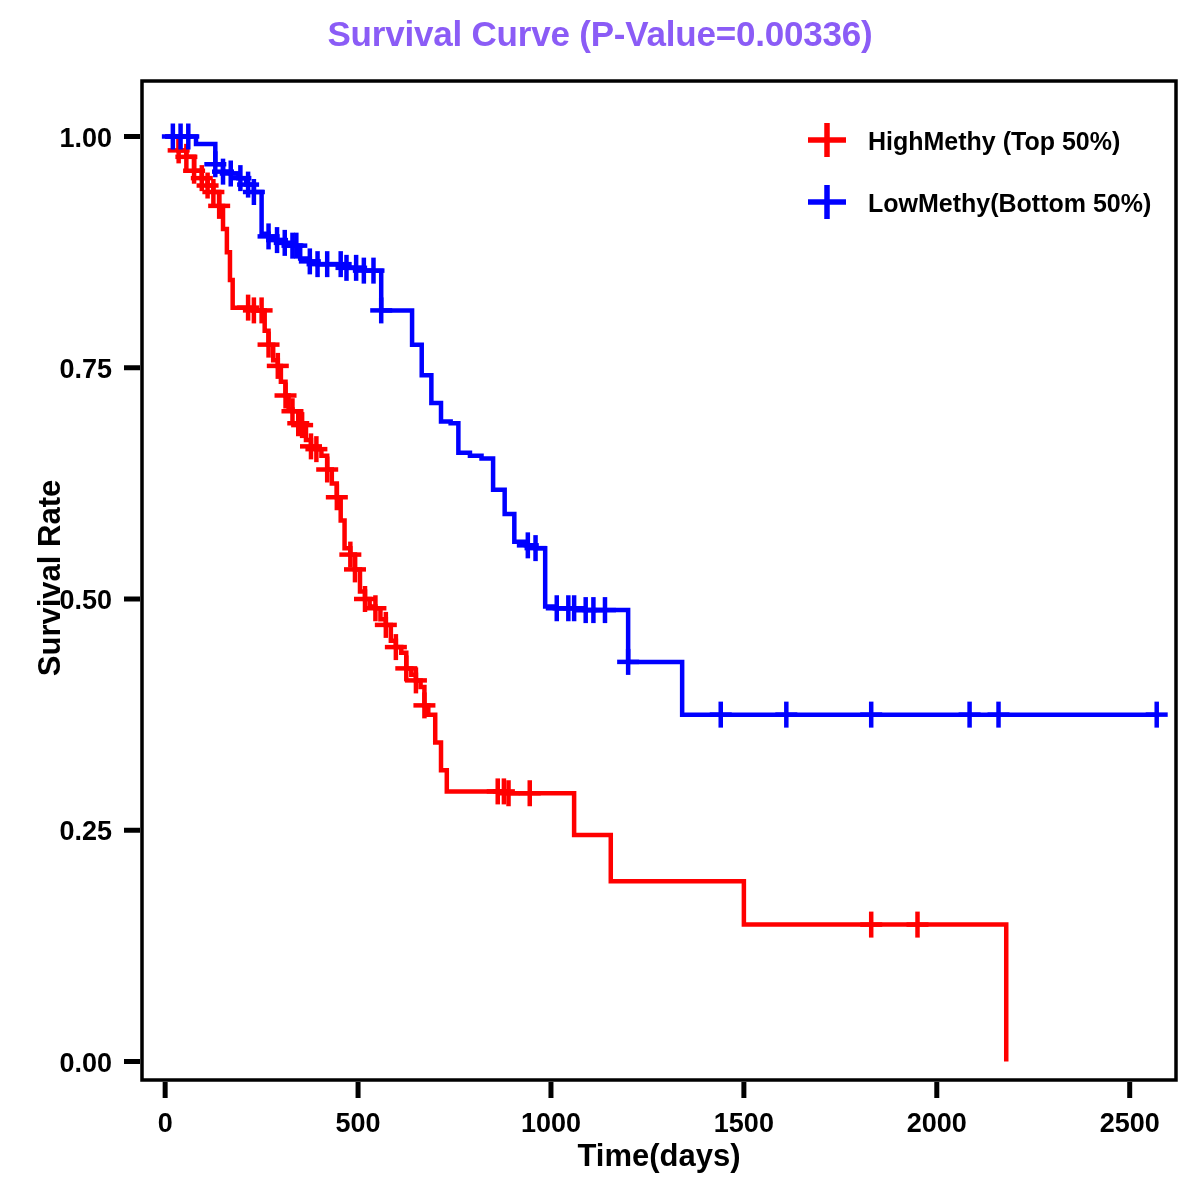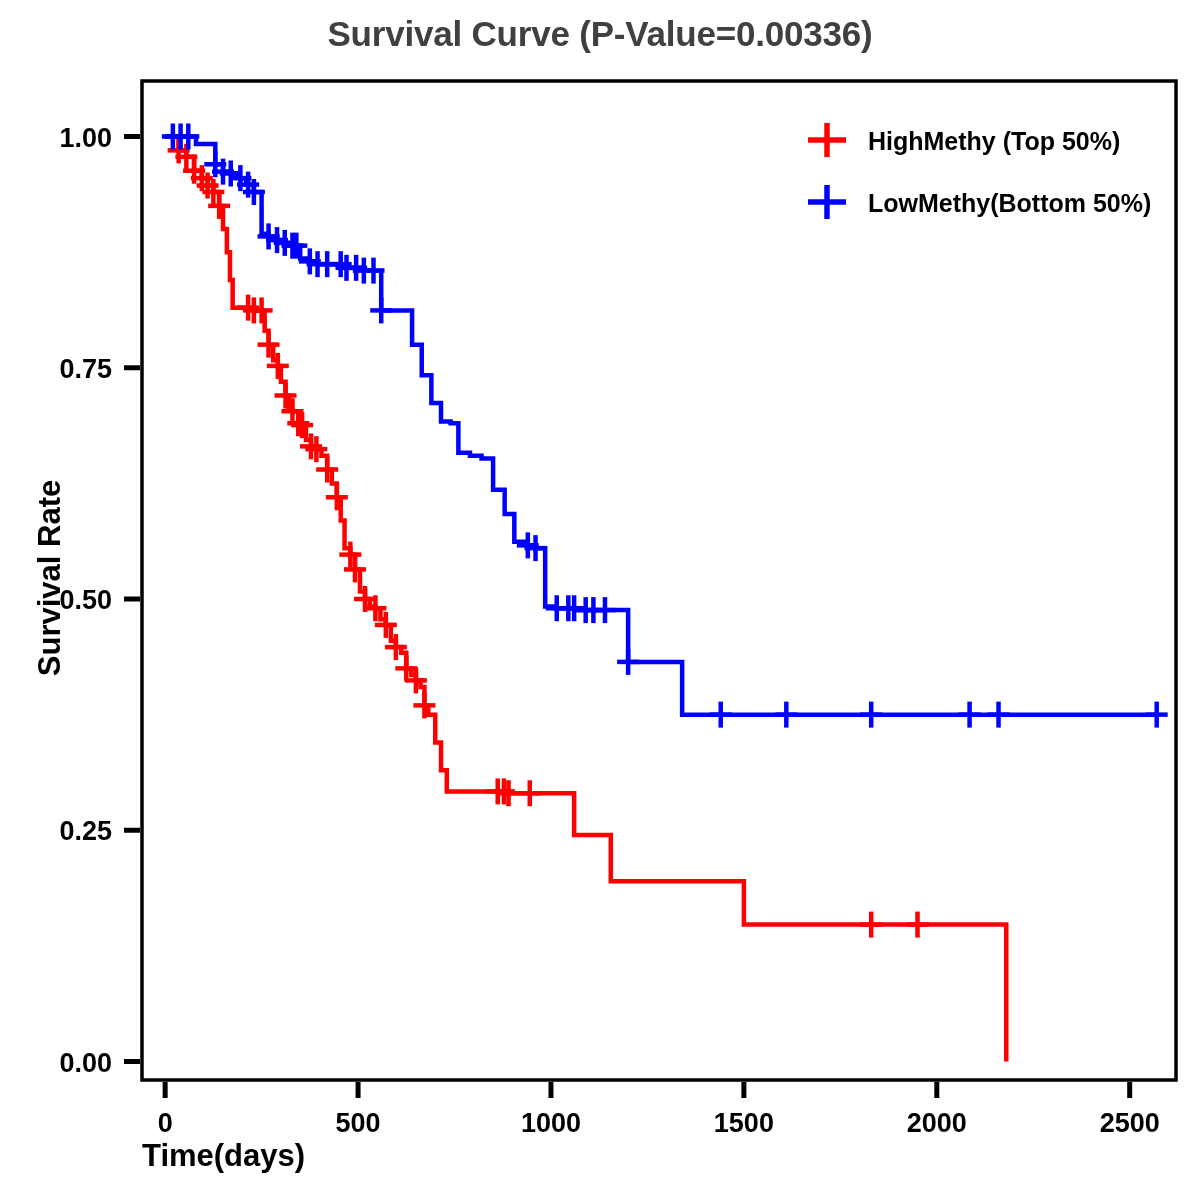--- a/index.html
+++ b/index.html
@@ -20,41 +20,41 @@
     background: #ffffff;
   }
   #chart-title {
     position: absolute;
     left: 0;
     top: 14px;
     width: 1200px;
     text-align: center;
     font-size: 35px;
     font-weight: bold;
-    color: #404040;
+    color: #8b5cf6;
     letter-spacing: -0.2px;
   }
   #y-axis-label {
     position: absolute;
     left: -250px;
     top: 560px;
     width: 600px;
     text-align: center;
     font-size: 31px;
     font-weight: bold;
     color: #000000;
     transform: rotate(-90deg);
     transform-origin: center center;
   }
   #x-axis-label {
     position: absolute;
     left: 142px;
     top: 1138px;
     width: 1034px;
-    text-align: left;
+    text-align: center;
     font-size: 31px;
     font-weight: bold;
     color: #000000;
   }
   #plot-svg {
     position: absolute;
     left: 0;
     top: 0;
   }
   .tick-text {

